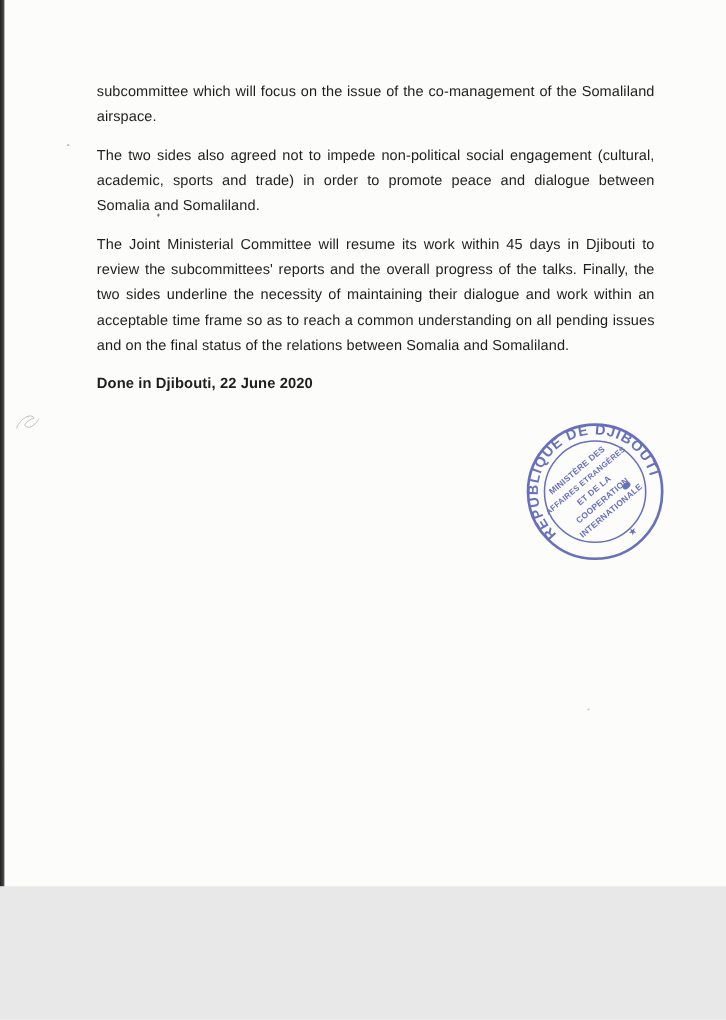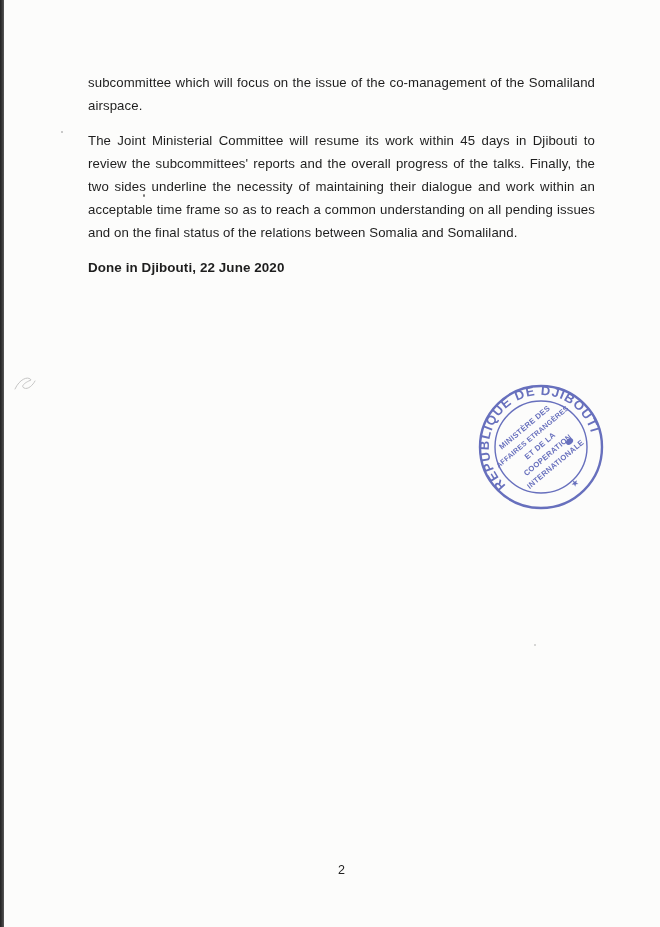--- a/index.html
+++ b/index.html
@@ -3,21 +3,21 @@
 <meta charset="utf-8">
 <style>
   :root{
     --stamp-ink:#4b55b4;
     --paper:#fcfcfb;
     --ink:#1e1e1e;
   }
   html,body{margin:0;padding:0;background:#e8e8e8;}
   .page{
     position:relative;
-    width:660px;height:927px;
+    width:660px;height:806px;
     background:var(--paper);
     overflow:hidden;
     font-family:"Liberation Sans","DejaVu Sans",sans-serif;
     text-decoration:underline;
   }
   .scan-edge{
     position:absolute;left:0;top:0;width:4px;height:927px;
     background:linear-gradient(to right,#222 0%,#3a3a3a 55%,#5a5a5a 100%);
   }
   .content{
@@ -71,20 +71,21 @@
 </style>
 </head>
 <body>
 
 <div class="page">
 
   <div class="scan-edge"></div>
 
   <div class="content">
     <p>subcommittee which will focus on the issue of the co-management of the Somaliland airspace.</p>
+    <p>The two sides also agreed not to impede non-political social engagement (cultural, academic, sports and trade) in order to promote peace and dialogue between Somalia and Somaliland.</p>
     <p>The Joint Ministerial Committee will resume its work within 45 days in Djibouti to review the subcommittees' reports and the overall progress of the talks. Finally, the two sides underline the necessity of maintaining their dialogue and work within an acceptable time frame so as to reach a common understanding on all pending issues and on the final status of the relations between Somalia and Somaliland.</p>
     <p class="date-line">Done in Djibouti, 22 June 2020</p>
   </div>
 
   <svg class="pencil-mark" width="28" height="26" viewBox="0 0 28 26">
     <path d="M3,17 C8,6 17,4 19,8 C14,10 8,14 12,16 C16,18 21,13 23,9" fill="none" stroke="#8c8c8c" stroke-width="0.9" stroke-linecap="round"></path>
   </svg>
 
   <div class="speck speck-1"></div>
   <div class="speck speck-2"></div>

